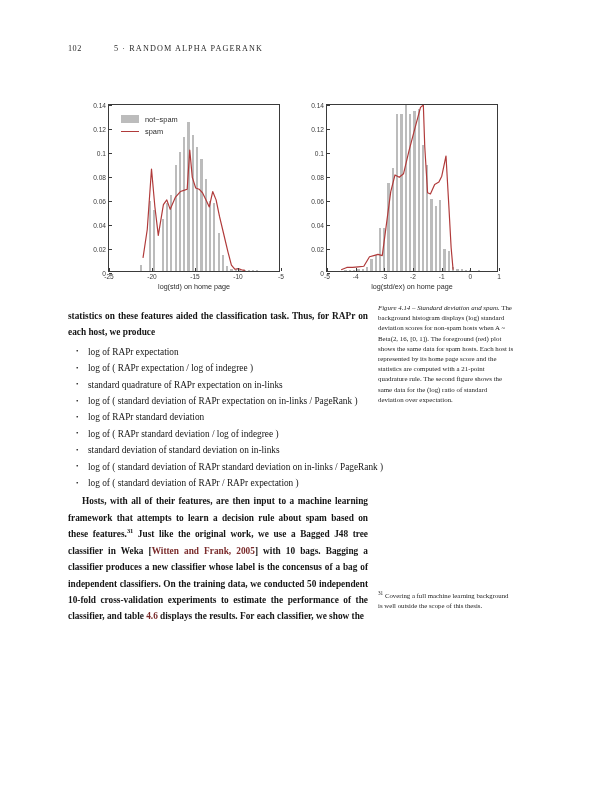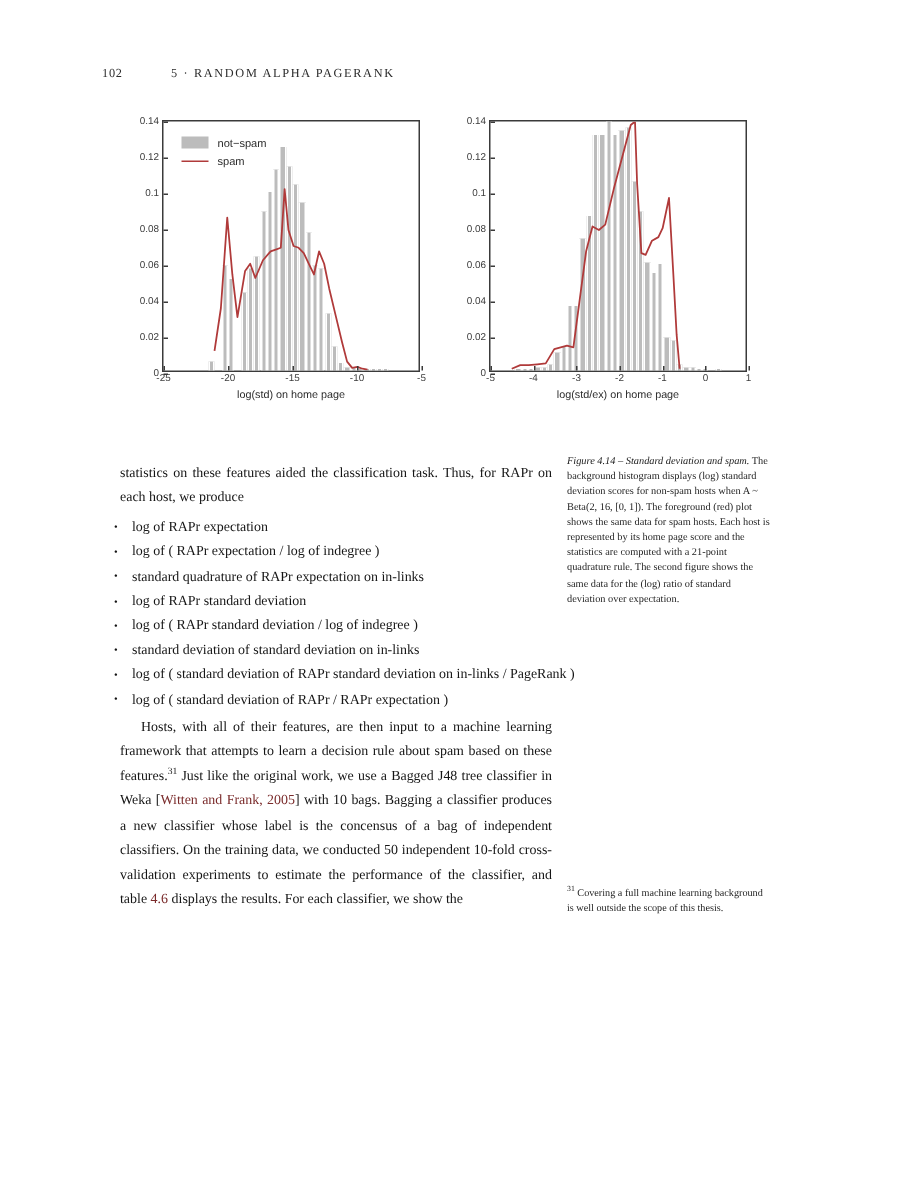--- a/index.html
+++ b/index.html
@@ -34,21 +34,21 @@
     letter-spacing: 0.5px;
   }
   .runhead .chaptitle {
     font-variant: small-caps;
     letter-spacing: 1.1px;
   }
 
   
   .figures {
     position: absolute;
-    top: 72px;
+    top: 96px;
     left: 66px;
     width: 460px;
     height: 212px;
   }
   .chartbox {
     position: absolute;
     top: 0;
     width: 222px;
     height: 212px;
   }
@@ -181,21 +181,21 @@
   .body {
     position: absolute;
     left: 68px;
     top: 308px;
     width: 300px;
     font-size: 9.3px;
     line-height: 16.4px;
     text-align: justify;
     color: #151515;
   }
-  .body p { margin: 0 0 0 12px; }
+  .body p { margin: 0 0 0 0; font-weight: bold; }
   .body p.indent { text-indent: 14px; }
   .reflink { color: #7a2b2b; }
   .fnmark {
     font-size: 6.4px;
     vertical-align: super;
     line-height: 0;
   }
 
   ul.featlist {
     list-style: none;
@@ -415,20 +415,21 @@
       <div class="xlabel">log(std/ex) on home page</div>
     </div>
   </div>
 
   <div class="body">
     <p>statistics on these features aided the classification task. Thus, for RAPr on each host, we produce</p>
     <ul class="featlist" id="featlist">
         <li>log of RAPr expectation</li>
         <li>log of ( RAPr expectation / log of indegree )</li>
         <li>standard quadrature of RAPr expectation on in-links</li>
+        <li>log of ( standard deviation of RAPr expectation on in-links / PageRank )</li>
         <li>log of RAPr standard deviation</li>
         <li>log of ( RAPr standard deviation / log of indegree )</li>
         <li>standard deviation of standard deviation on in-links</li>
         <li>log of ( standard deviation of RAPr standard deviation on in-links / PageRank )</li>
         <li>log of ( standard deviation of RAPr / RAPr expectation )</li>
       </ul>
     <p class="indent"><span>Hosts, with all of their features, are then input to a machine learning framework that attempts to learn a decision rule about spam based on these features.</span><span class="fnmark">31</span><span> Just like the original work, we use a Bagged J48 tree classifier in Weka [</span><span class="reflink">Witten and Frank, 2005</span><span>] with 10 bags. Bagging a classifier produces a new classifier whose label is the concensus of a bag of independent classifiers. On the training data, we conducted 50 independent 10-fold cross-validation experiments to estimate the performance of the classifier, and table </span><span class="reflink">4.6</span><span> displays the results. For each classifier, we show the</span></p>
   </div>
 
   <div class="marginnote figcaption">

